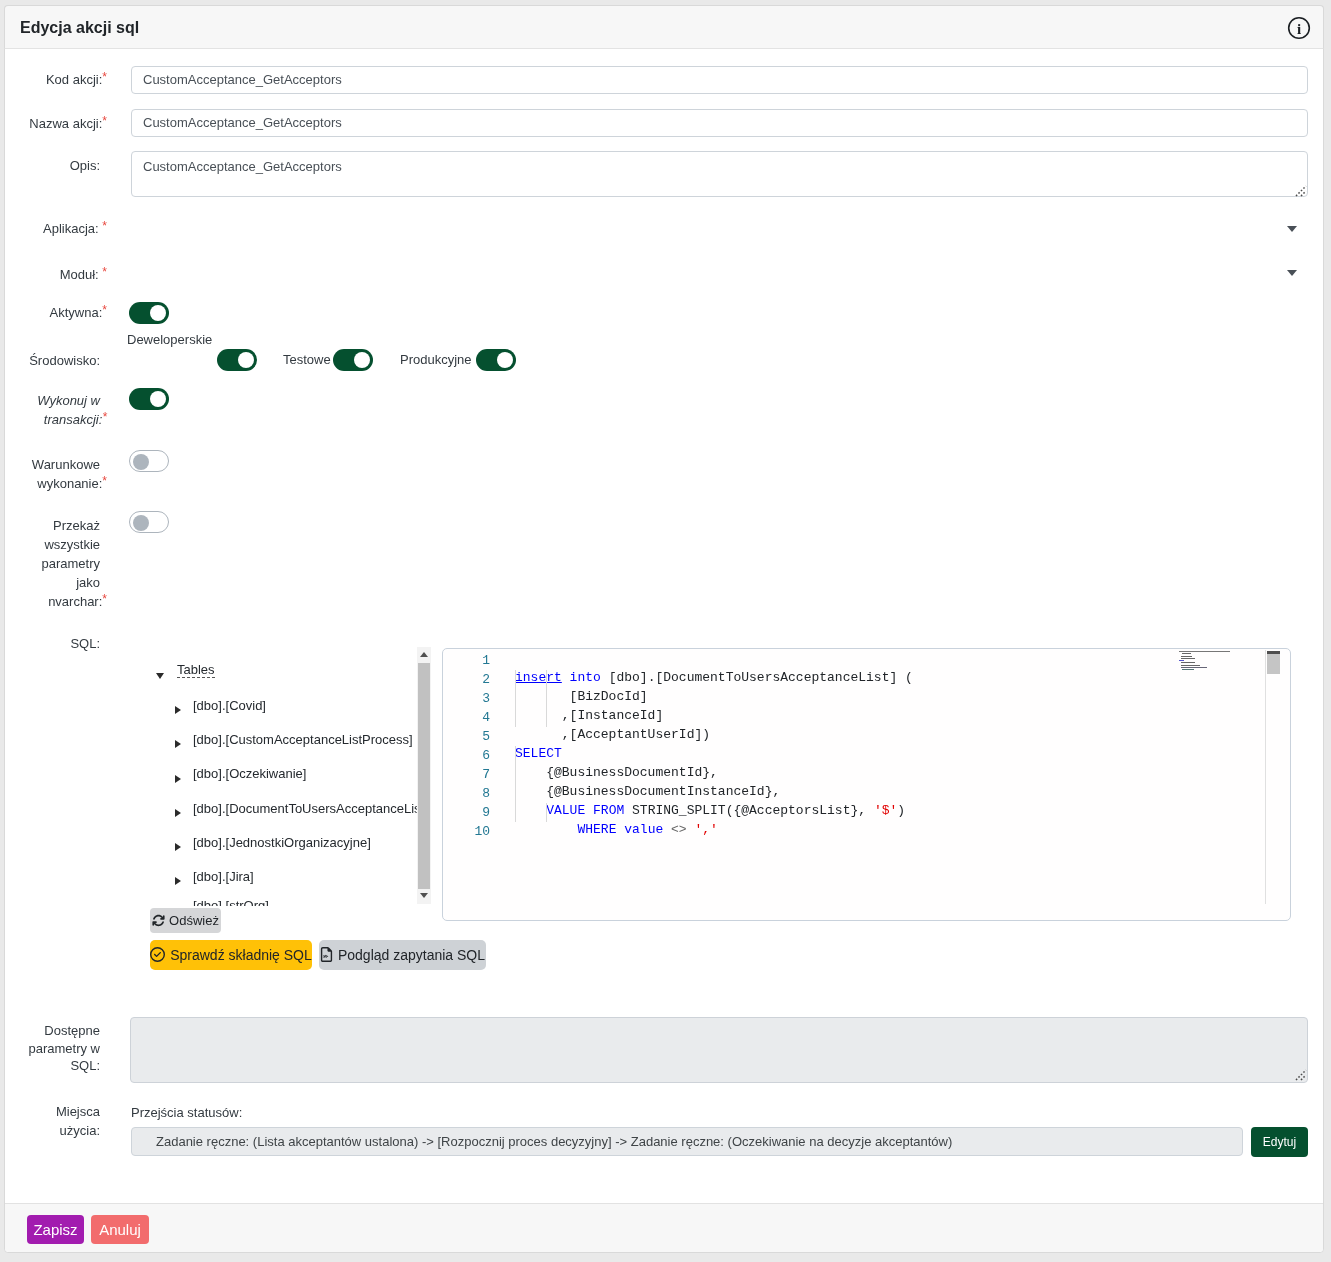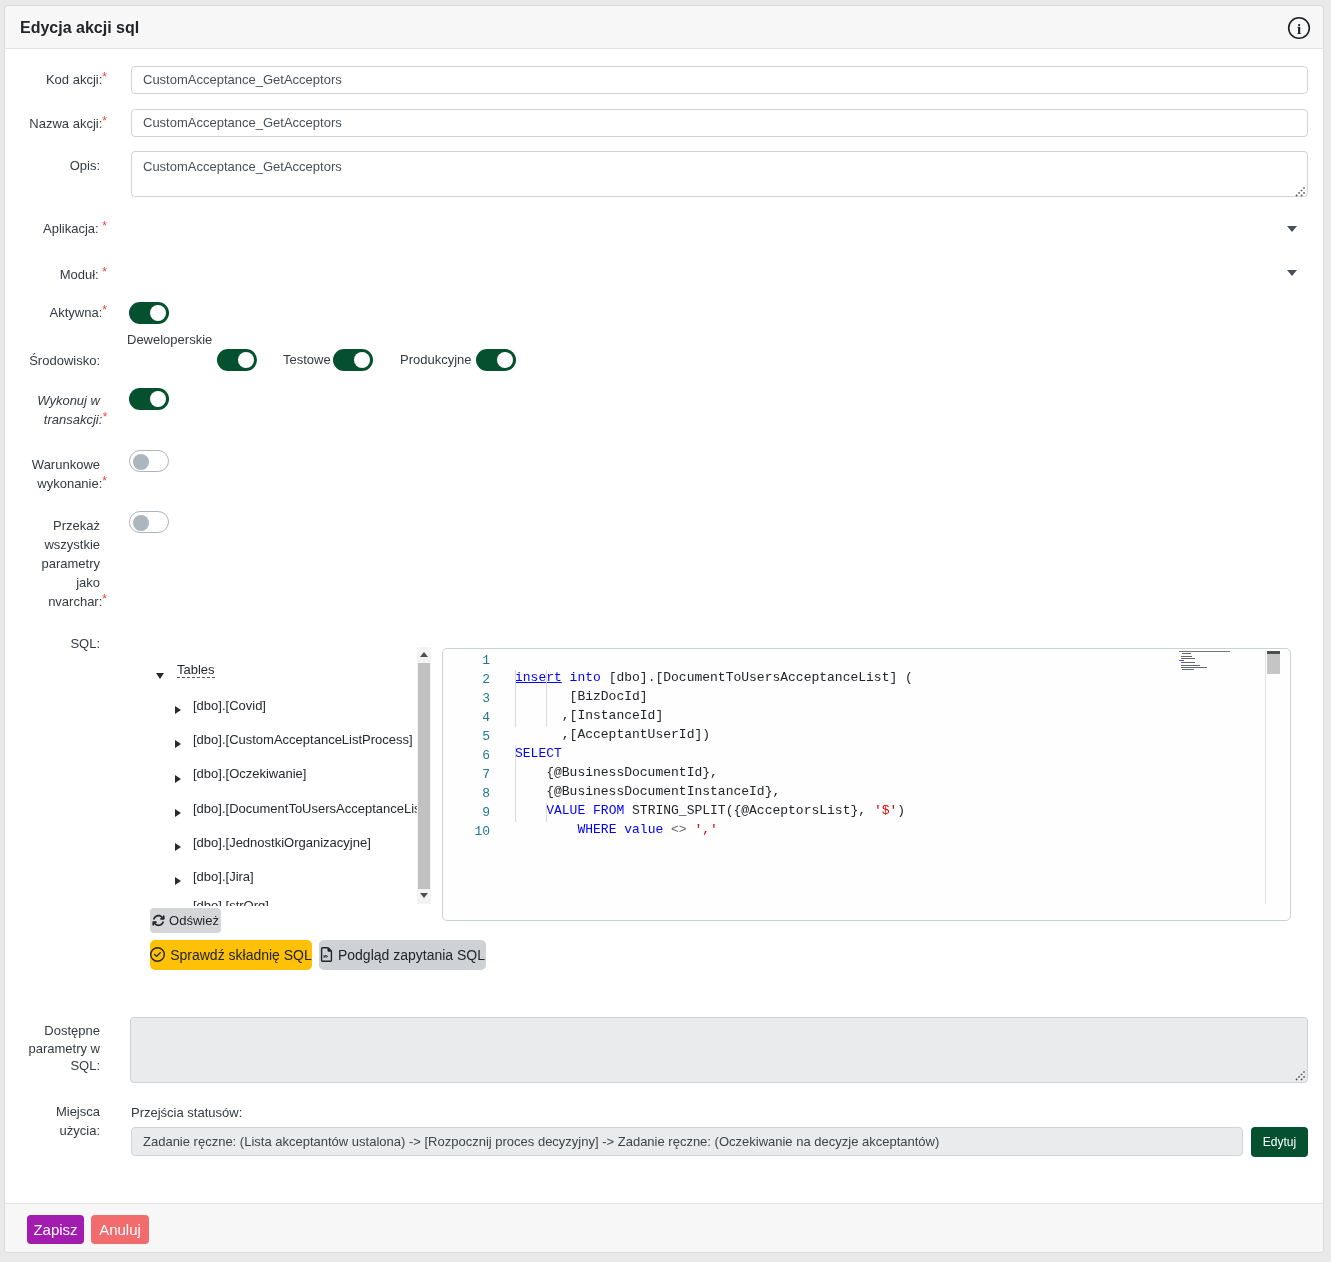--- a/index.html
+++ b/index.html
@@ -160,21 +160,21 @@
     <svg width="13" height="15" viewBox="0 0 384 512" style="vertical-align:-2px; margin-right:5px;">
         <path fill="#212529" d="M320 464c8.8 0 16-7.2 16-16V160H256c-17.7 0-32-14.3-32-32V48H64c-8.8 0-16 7.2-16 16V448c0 8.8 7.2 16 16 16H320zM0 64C0 28.7 28.7 0 64 0H229.5c17 0 33.3 6.7 45.3 18.7l90.5 90.5c12 12 18.7 28.3 18.7 45.3V448c0 35.3-28.7 64-64 64H64c-35.3 0-64-28.7-64-64V64z"></path>
         <path fill="#212529" d="M96 280 l40 40 -40 40 M160 270 l-25 100 M190 280 l40 40 -40 40" stroke="#212529" stroke-width="28"></path>
       </svg>Podgląd zapytania SQL</button>
 
   <div class="lbl" style="top:1022px; line-height:17.5px;">Dostępne<br>parametry w<br>SQL:</div>
   <div class="abs" style="left:130px; top:1017px; width:1178px; height:66px; background:#e9ebed; border:1px solid #cdd2d8; border-radius:4px;"></div>
 
   <div class="lbl" style="top:1102px;">Miejsca<br>użycia:</div>
   <div class="abs" style="left:131px; top:1105px; font-size:13px; color:#333a40;">Przejścia statusów:</div>
-  <div class="abs" style="left:131px; top:1127px; width:1112px; height:29px; background:#e9ebed; border:1px solid #ced4da; border-radius:4px; line-height:27px; padding-left:11px; font-size:13px; color:#3f4447;">Zadanie ręczne: (Lista akceptantów ustalona) -&gt; [Rozpocznij proces decyzyjny] -&gt; Zadanie ręczne: (Oczekiwanie na decyzje akceptantów)</div>
+  <div class="abs" style="left:131px; top:1127px; width:1112px; height:29px; background:#e9ebed; border:1px solid #ced4da; border-radius:4px; line-height:27px; padding-left:24px; font-size:13px; color:#3f4447;">Zadanie ręczne: (Lista akceptantów ustalona) -&gt; [Rozpocznij proces decyzyjny] -&gt; Zadanie ręczne: (Oczekiwanie na decyzje akceptantów)</div>
   <button class="btn" style="left:1251px; top:1127px; width:57px; height:30px; background:#05502f; color:#fff; font-size:12px;">Edytuj</button>
 
   <svg class="abs" style="left:1294px; top:184px;" width="13" height="13" viewBox="0 0 13 13">
       <g stroke="#4a4a4a" stroke-width="1.5" stroke-dasharray="1.6 1.9">
         <line x1="2" y1="12" x2="12" y2="2"></line>
         <line x1="7" y1="12" x2="12" y2="7"></line>
       </g>
     </svg>
   <svg class="abs" style="left:1294px; top:1068px;" width="13" height="13" viewBox="0 0 13 13">
       <g stroke="#4a4a4a" stroke-width="1.5" stroke-dasharray="1.6 1.9">

